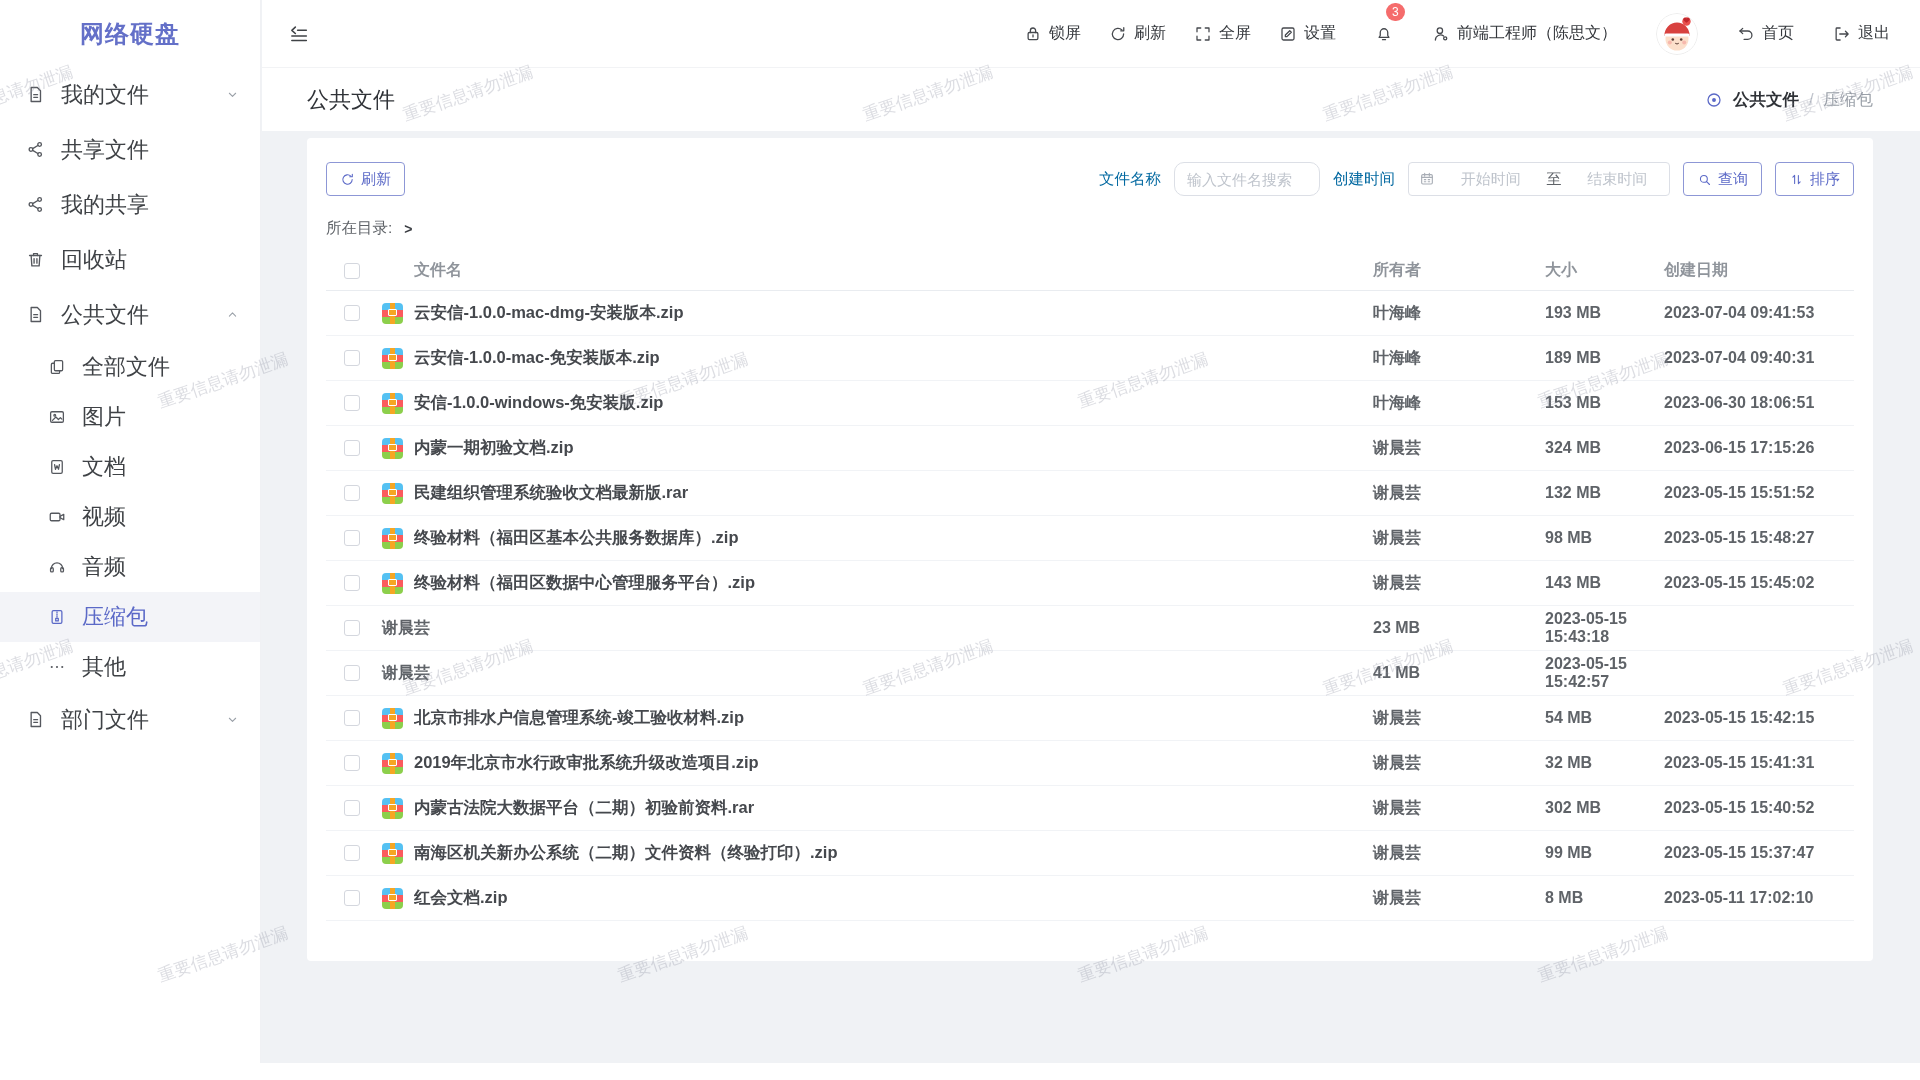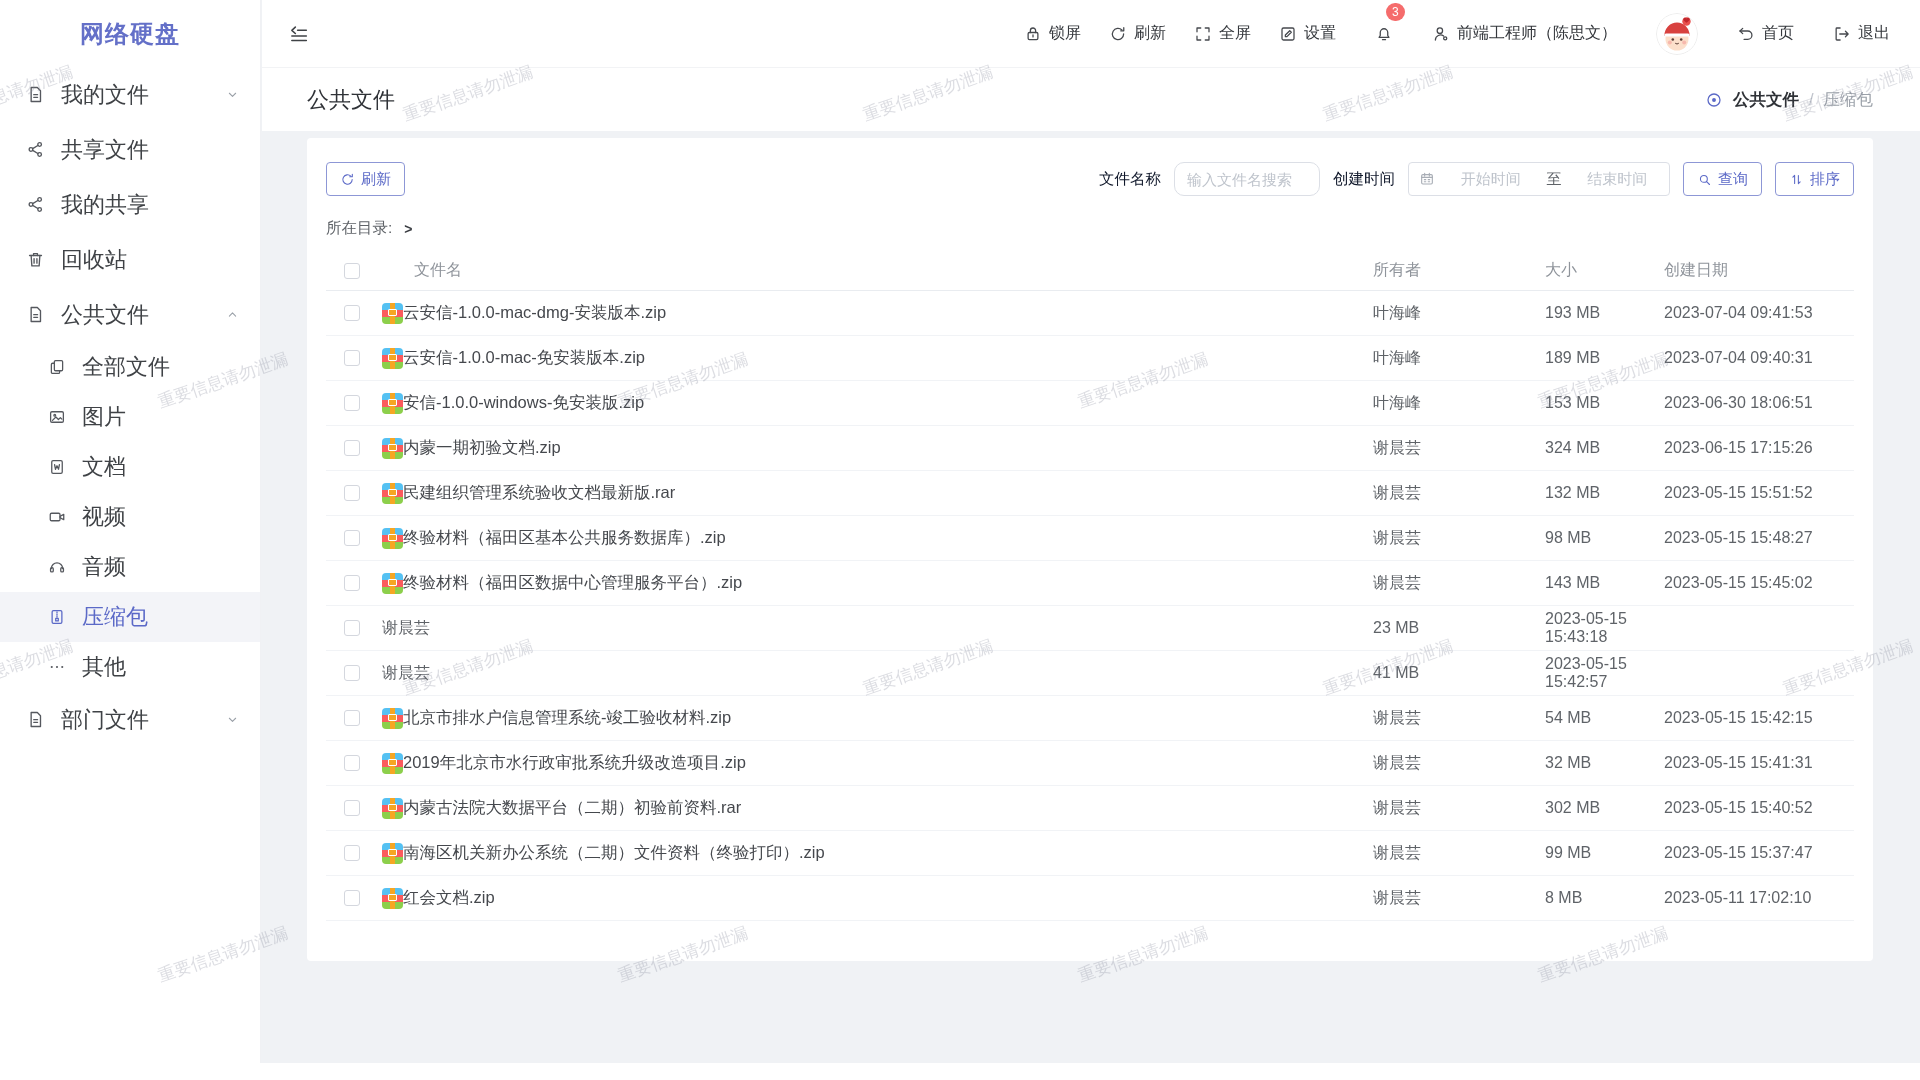--- a/index.html
+++ b/index.html
@@ -45,38 +45,38 @@
   .bc-sep { color:#c0c4cc; }
   .bc-cur { color:#9aa0a8; }
 
   .content { position:relative; height:932px; }
   .card { position:absolute; left:45px; right:47px; top:7px; height:823px; background:#fff; border-radius:4px; padding:24px 19px 0; }
 
   .toolbar { display:flex; align-items:center; }
   .btn { display:inline-flex; align-items:center; gap:6px; height:34px; padding:0 13px; border:1px solid #8d97d6; color:#5b69c7; border-radius:4px; background:#fff; font-size:15px; cursor:pointer; font-family:inherit; white-space:nowrap; }
   .btn .bicon { width:15px; height:15px; flex:none; }
   .filters { margin-left:auto; display:flex; align-items:center; gap:13px; }
-  .flabel { font-size:15.5px; color:#0f172a; white-space:nowrap; }
+  .flabel { font-size:15.5px; color:#0369a1; white-space:nowrap; }
   .finput { width:146px; height:34px; border:1px solid #dcdfe6; border-radius:10px; padding:0 12px; font-size:15px; color:#333; font-family:inherit; outline:none; }
   .finput::placeholder { color:#bfc4cc; }
   .daterange { width:262px; height:34px; border:1px solid #dcdfe6; border-radius:4px; display:flex; align-items:center; padding:0 10px; gap:14px; cursor:pointer; }
   .dr-icon { width:16px; height:16px; color:#a8adb5; flex:none; }
   .dr-ph { font-size:15px; color:#bfc4cc; flex:1; text-align:center; white-space:nowrap; }
   .dr-to { font-size:15px; color:#5f6368; }
 
   .dirrow { margin-top:22px; display:flex; align-items:center; gap:12px; font-size:15.5px; color:#5f6368; }
   .dir-arrow { color:#3a3d42; font-size:14px; font-weight:700; cursor:pointer; }
 
   .table { margin-top:12px; }
-  .thead, .trow { display:grid; grid-template-columns:38px 1fr 172px 119px 190px; align-items:center; padding-left:18px; }
+  .thead, .trow { display:grid; grid-template-columns:38px 1fr 172px 119px 190px; align-items:center; padding-left:18px;font-weight:bold; }
   .thead { height:40px; border-bottom:1px solid #e9ecf0; color:#8f949b; font-size:16px; }
   .thead .hname { padding-left:32px; }
   .trow { height:45px; border-bottom:1px solid #f1f3f6; font-size:16px; color:#5f6368; cursor:default; }
   .cb { width:16px; height:16px; border:1px solid #d4d7de; border-radius:3px; background:#fff; cursor:pointer; }
-  .namecell { display:flex; align-items:center; color:#45484d; font-size:16.5px; overflow:hidden; white-space:nowrap; }
+  .namecell { display:flex; align-items:center; gap:11px; color:#45484d; font-size:16.5px; overflow:hidden; white-space:nowrap; }
   .fname { cursor:pointer; overflow:hidden; text-overflow:ellipsis; }
 
   .zipico { position:relative; width:21px; height:21px; border-radius:4px; overflow:hidden; flex:none;
     background:linear-gradient(180deg, var(--zip-blue) 0 34%, var(--zip-red) 34% 67%, var(--zip-green) 67% 100%); }
   .zipico::before { content:""; position:absolute; left:8px; top:0; width:5px; height:21px; background:var(--zip-orange); }
   .zipico::after { content:""; position:absolute; left:5.5px; top:6.5px; width:7px; height:5px; background:var(--zip-orange); border:1.5px solid #fff; border-radius:1px; }
 
   .footer-strip { position:absolute; left:0; bottom:0; width:1920px; height:17px; background:#fff; z-index:6; }
 
   .watermarks { position:absolute; inset:0; z-index:50; pointer-events:none; overflow:hidden; }

